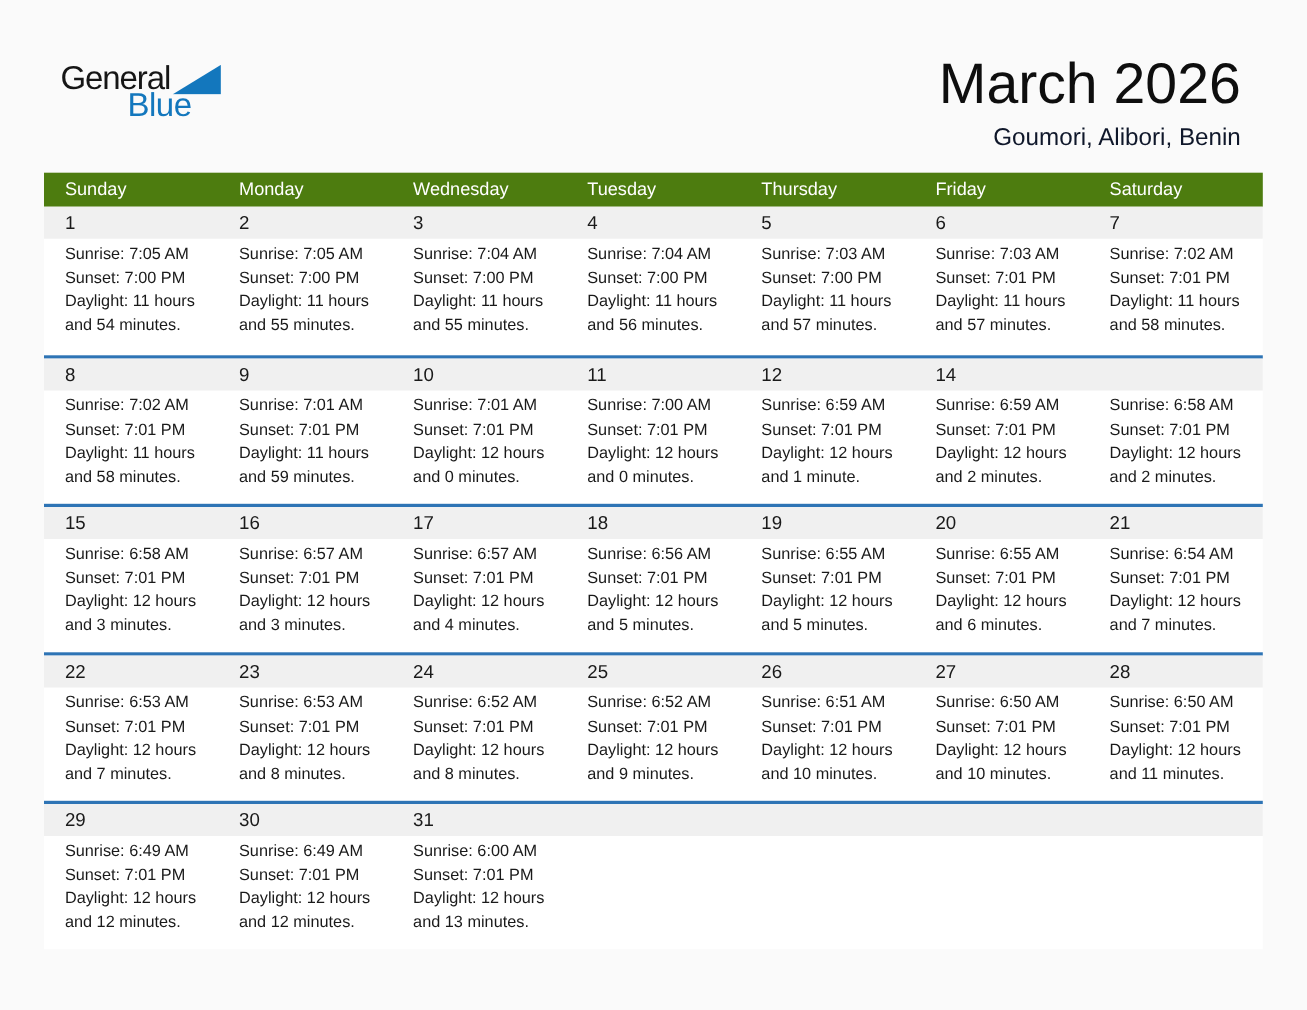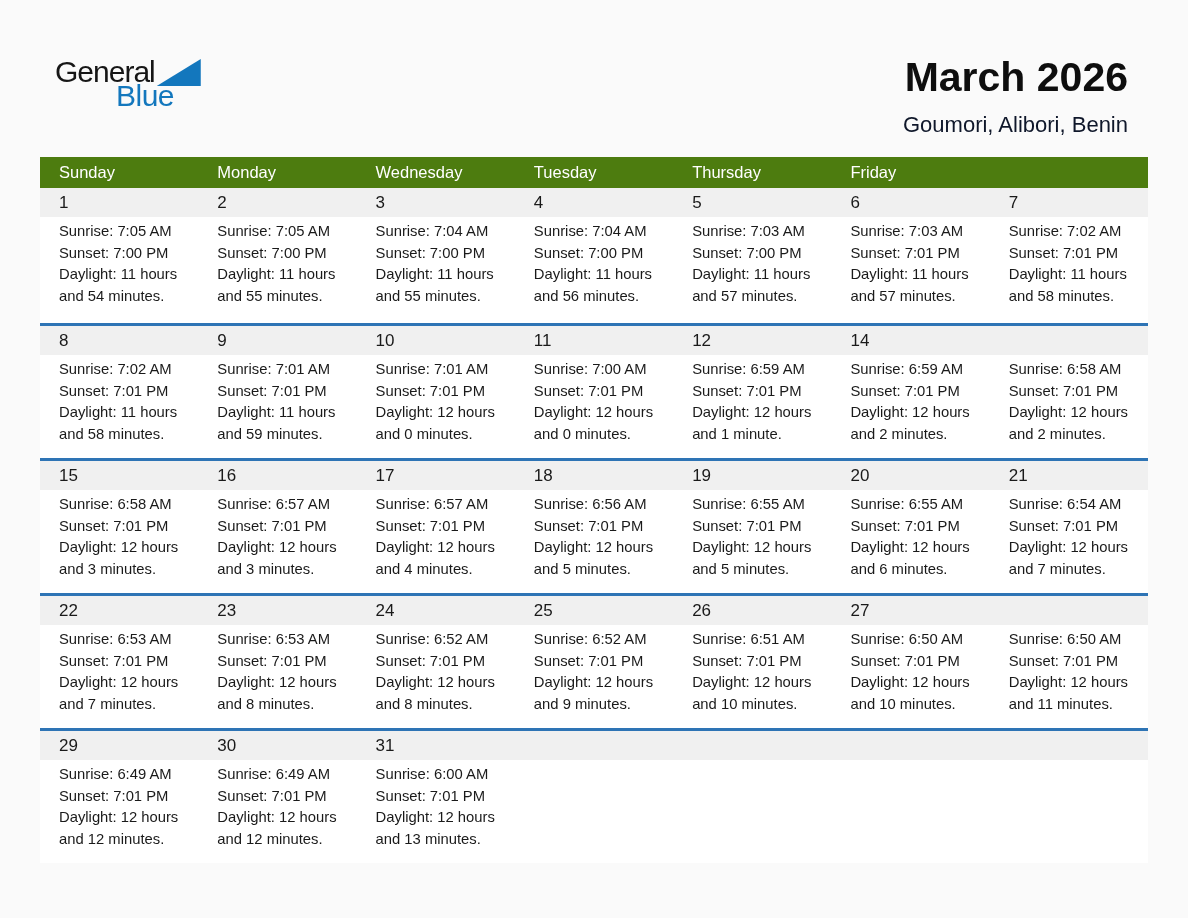--- a/index.html
+++ b/index.html
@@ -25,21 +25,21 @@
     background: #1377BD;
     clip-path: polygon(100% 0, 100% 100%, 0 100%);
   }
   .logo-blue {
     font-size: 30px; font-weight: 500; letter-spacing: -0.5px; color: #1377BD;
     margin-left: 61px; margin-top: -6px; line-height: 30px;
   }
 
   
   .title-block { position: absolute; right: 60px; top: 55px; text-align: right; }
-  .month-title { font-size: 41px; font-weight: 700; color: #0E0E0E; line-height: 44px; }
+  .month-title { font-size: 52px; font-weight: 400; color: #0E0E0E; line-height: 44px; }
   .location { font-size: 22px; font-weight: 400; color: #0f172a; margin-top: 13px; }
 
   
   .calendar { position: absolute; left: 40px; top: 157px; width: 1108px; }
   .weekday-row {
     display: grid; grid-template-columns: repeat(7, 1fr);
     background: #4d7c0f; height: 31px;
   }
   .weekday-cell {
     color: #FFFFFF; font-size: 16.5px; line-height: 31px; padding-left: 19px;
@@ -77,20 +77,21 @@
   </div>
 
   <div class="calendar">
     <div class="weekday-row" id="weekday-row">
         <div class="weekday-cell">Sunday</div>
         <div class="weekday-cell">Monday</div>
         <div class="weekday-cell">Wednesday</div>
         <div class="weekday-cell">Tuesday</div>
         <div class="weekday-cell">Thursday</div>
         <div class="weekday-cell">Friday</div>
+        <div class="weekday-cell">Saturday</div>
       </div>
     <div id="weeks-container">
         <div class="week">
           <div class="num-row">
             <div class="num-cell">1</div>
             <div class="num-cell">2</div>
             <div class="num-cell">3</div>
             <div class="num-cell">4</div>
             <div class="num-cell">5</div>
             <div class="num-cell">6</div>
@@ -251,20 +252,21 @@
           </div>
         </div>
         <div class="week">
           <div class="num-row">
             <div class="num-cell">22</div>
             <div class="num-cell">23</div>
             <div class="num-cell">24</div>
             <div class="num-cell">25</div>
             <div class="num-cell">26</div>
             <div class="num-cell">27</div>
+            <div class="num-cell">28</div>
           </div>
           <div class="body-row">
             <div class="body-cell">
               <div class="day-line">Sunrise: 6:53 AM</div>
               <div class="day-line">Sunset: 7:01 PM</div>
               <div class="day-line">Daylight: 12 hours</div>
               <div class="day-line">and 7 minutes.</div>
             </div>
             <div class="body-cell">
               <div class="day-line">Sunrise: 6:53 AM</div>

